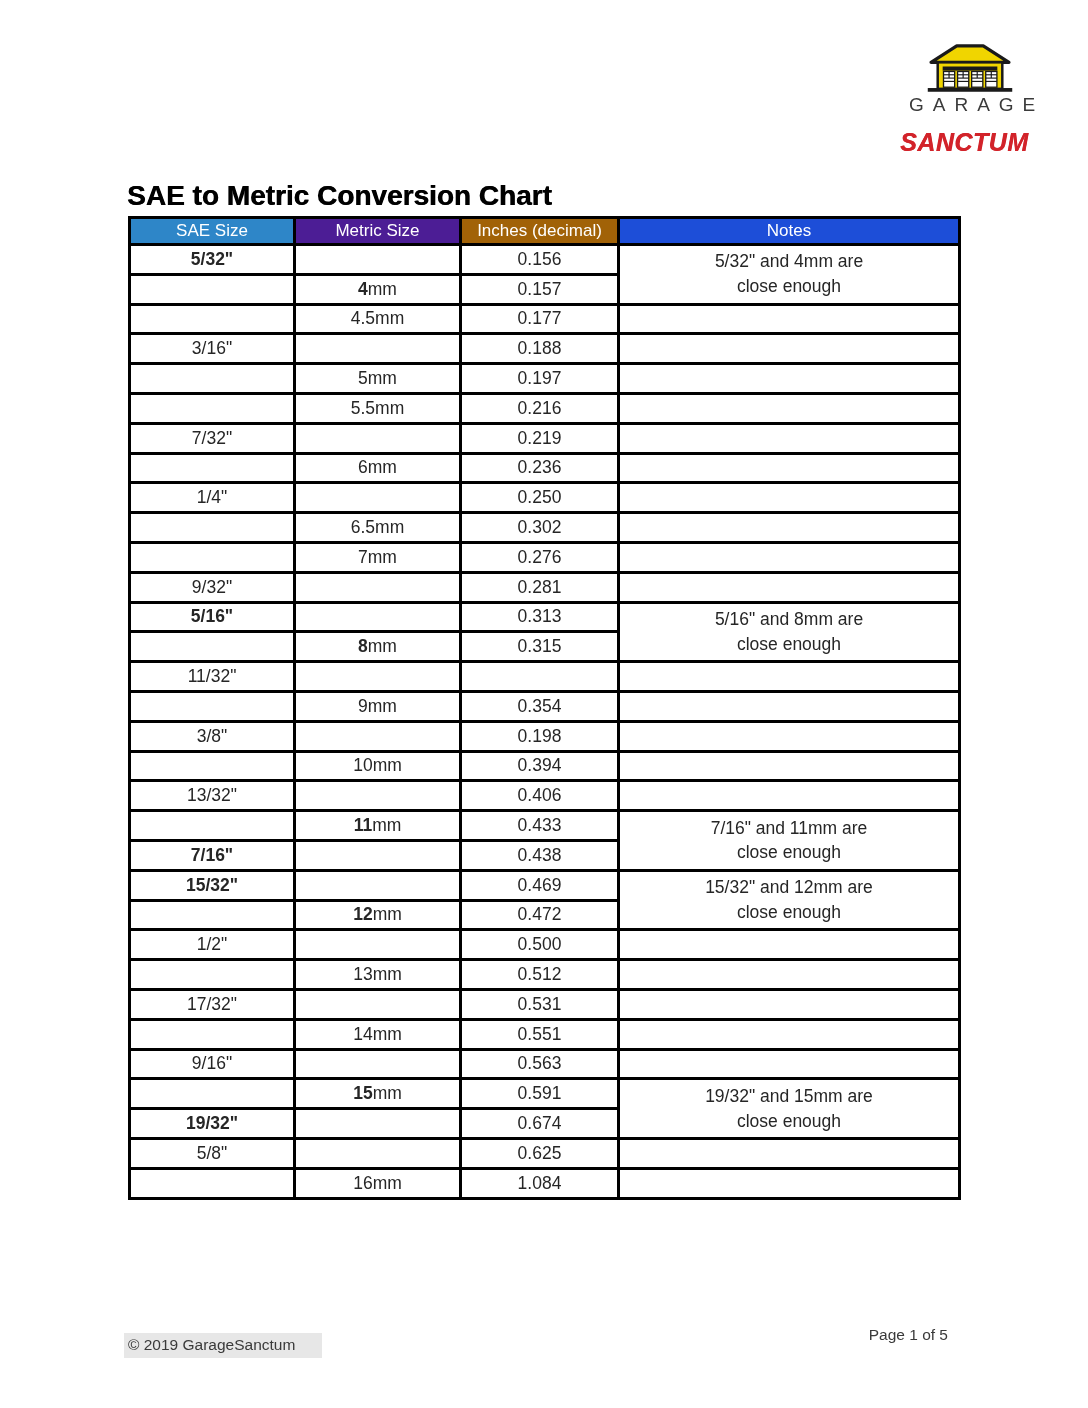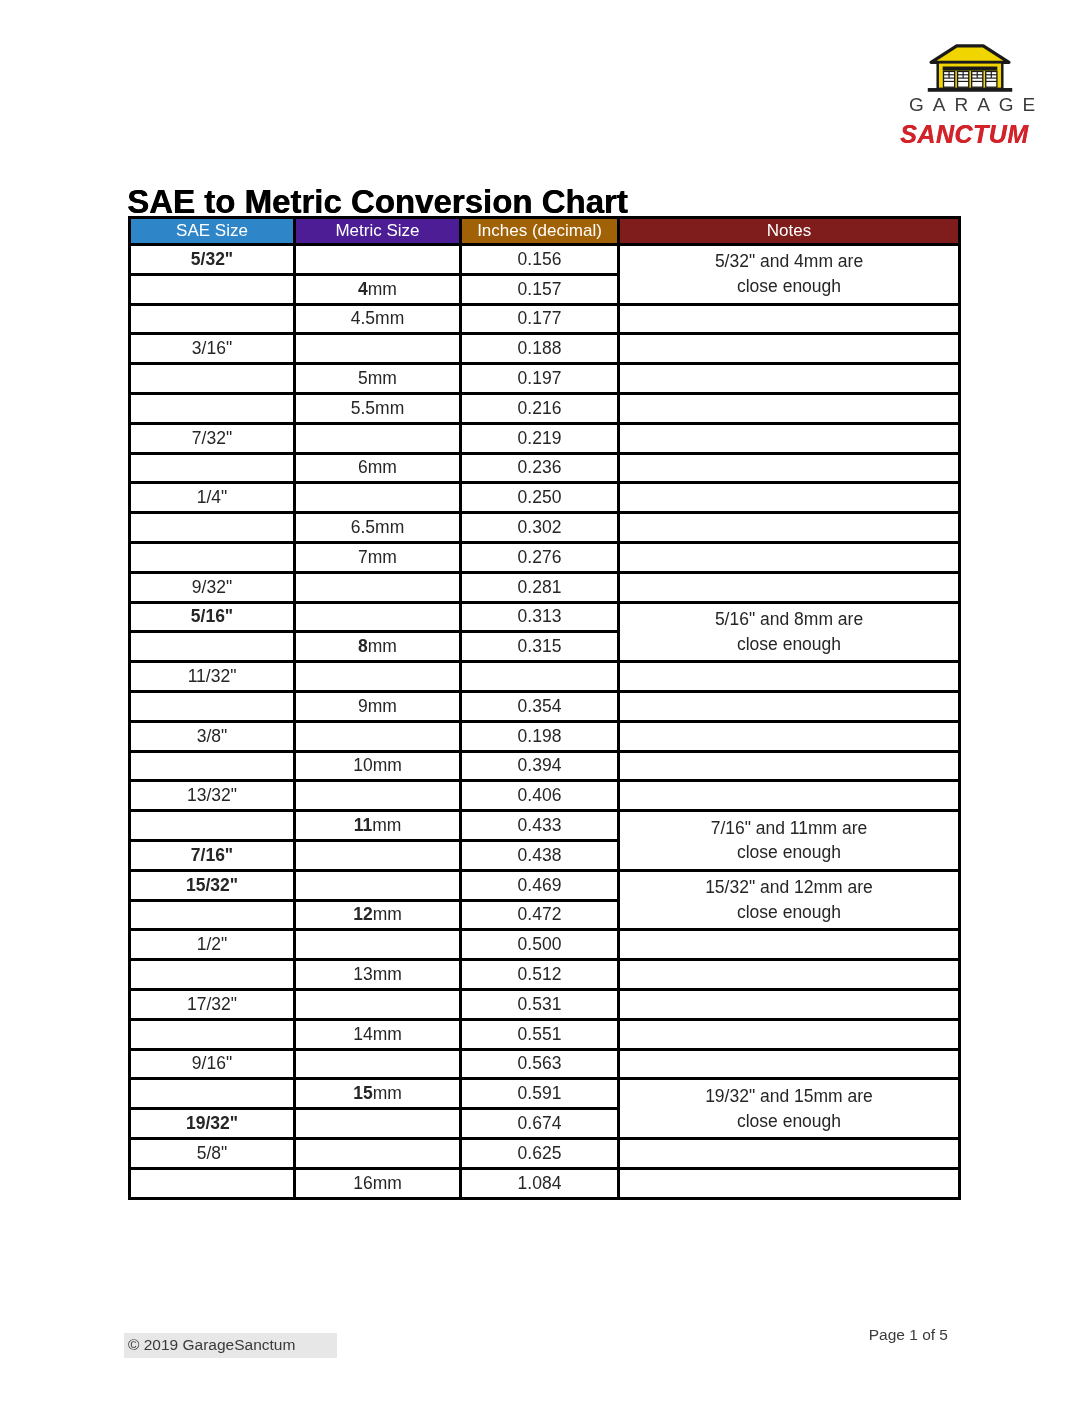--- a/index.html
+++ b/index.html
@@ -10,28 +10,28 @@
 
   
   .logo { position:absolute; left:900px; top:40px; width:140px; text-align:left; }
   .logo svg { display:block; margin:0 auto; }
   .logo-brand-top {
     font-size:19px; font-weight:500; color:#3b3b3b;
     letter-spacing:9px; text-indent:9px; margin-top:1px; white-space:nowrap;
   }
   .logo-brand-bottom {
     font-size:25px; font-weight:bold; font-style:italic; color:#d2232a;
-    letter-spacing:0.5px; margin-top:4px; white-space:nowrap;
+    letter-spacing:0.5px; margin-top:12px; white-space:nowrap;
     text-shadow:0.4px 0 0 #d2232a;
   }
 
   
   .title {
     position:absolute; left:127px; top:161px;
-    font-size:33px; font-weight:bold; color:#000;
+    font-size:28px; font-weight:bold; color:#000;
     letter-spacing:0px; text-shadow:0.6px 0 0 #000;
   }
 
   
   table.conv {
     position:absolute; left:128px; top:216px; width:830px;
     border-collapse:collapse; table-layout:fixed;
   }
   table.conv th, table.conv td {
     border:3px solid #000; text-align:center; vertical-align:middle;
@@ -43,21 +43,21 @@
   table.conv td {
     height:26.8px; font-size:17.5px; color:#262626;
   }
   td.note-cell { white-space:pre-line; line-height:1.42; }
   .bold { font-weight:bold; }
 
   
   .footer-copyright {
     position:absolute; left:124px; top:1333px;
     background:#e7e7e7; color:#3a3a3a; font-size:15.5px;
-    padding:3px 42px 4px 4px; white-space:nowrap;
+    padding:3px 27px 4px 4px; white-space:nowrap;
   }
   .footer-page {
     position:absolute; right:140px; top:1326px;
     color:#3a3a3a; font-size:15.5px; white-space:nowrap;
   }
 </style>
 </head>
 <body>
 
 <div class="logo">
@@ -107,21 +107,21 @@
     <col style="width:165px">
       <col style="width:166px">
       <col style="width:158px">
       <col style="width:341px">
   </colgroup>
   <thead>
     <tr>
       <th style="background: rgb(46, 134, 200); color: rgb(255, 255, 255);">SAE Size</th>
       <th style="background: #4c1d95; color: rgb(255, 255, 255);">Metric Size</th>
       <th style="background: #a16207; color: rgb(255, 255, 255);">Inches (decimal)</th>
-      <th style="background: #7f1d1d; color: rgb(255, 255, 255);">Notes</th>
+      <th style="background: #1d4ed8; color: rgb(255, 255, 255);">Notes</th>
     </tr>
   </thead>
   <tbody>
       <tr>
         <td class="bold">5/32"</td>
         <td></td>
         <td>0.156</td>
         <td class="note-cell" rowspan="2">5/32" and 4mm are
 close enough</td>
       </tr>

